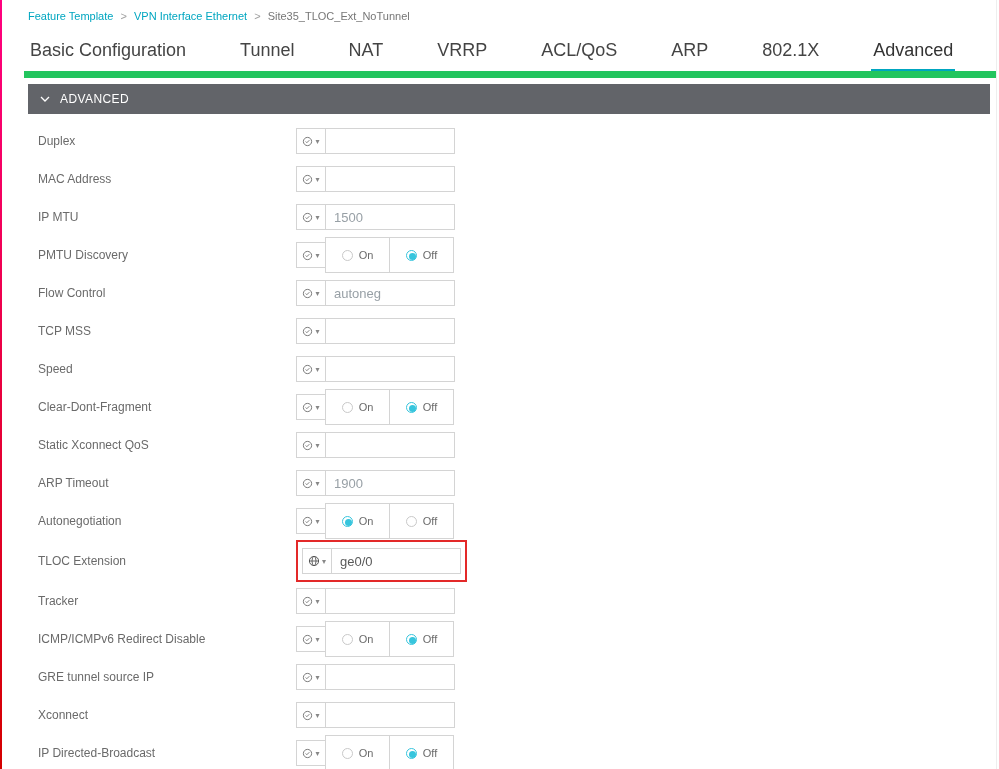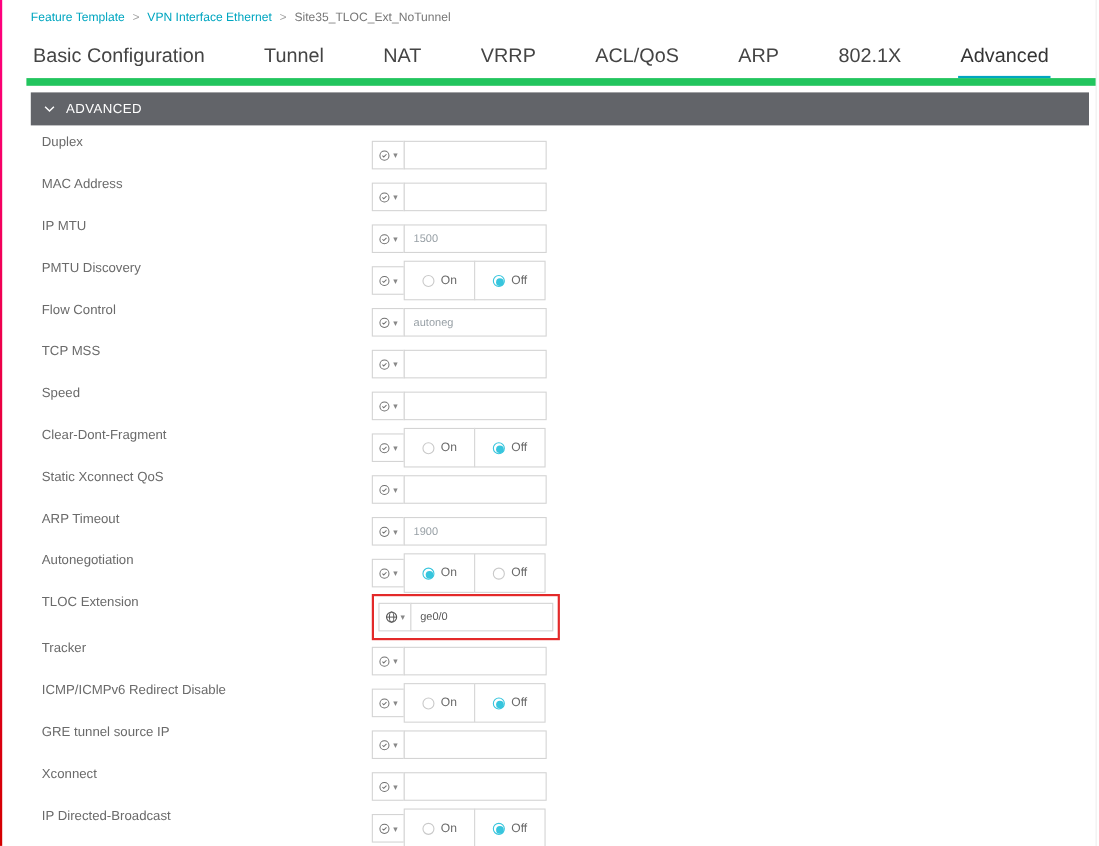--- a/index.html
+++ b/index.html
@@ -55,23 +55,23 @@
     font-size: 12px;
     letter-spacing: .4px;
     display: flex;
     align-items: center;
     gap: 10px;
   }
   .panel-header .chev { font-size: 11px; }
   .rows { padding: 8px 8px 0 8px; }
   .row {
     display: flex;
+    align-items: center;
     min-height: 38px;
     padding: 0 0 0 2px;
-    gap: 42px;
   }
   .row-label {
     width: 258px;
     color: #6a6a6a;
     font-size: 12px;
   }
   .controls {
     display: flex;
     align-items: center;
   }
@@ -89,21 +89,21 @@
   }
   .type-dd .caret {
     font-size: 8px;
     color: #888;
   }
   .txt {
     width: 130px; height: 26px;
     border: 1px solid #d4d4d4;
     background: #fff;
     padding: 0 8px;
-    font-size: 10px;
+    font-size: 13px;
     color: #98a0a6;
     display: flex;
     align-items: center;
     margin-left: -1px;
   }
   .txt.val { color: #595959; }
   .toggle-grp {
     display: flex;
     margin-left: -1px;
   }

